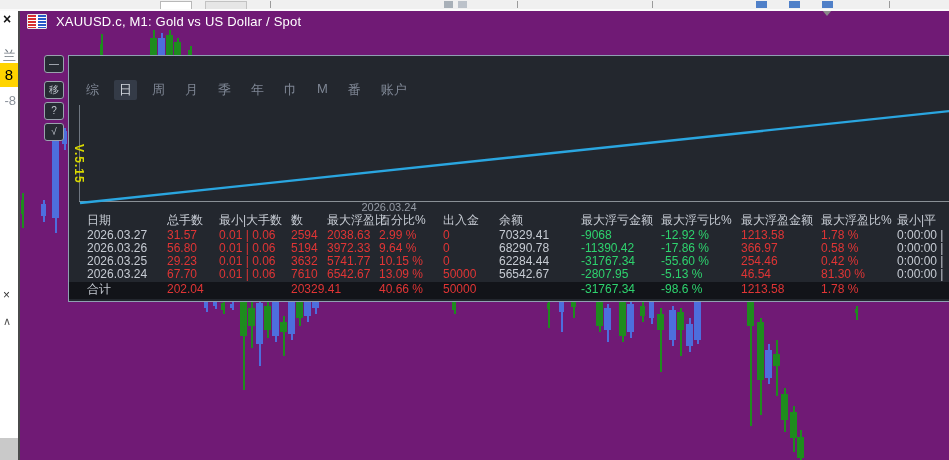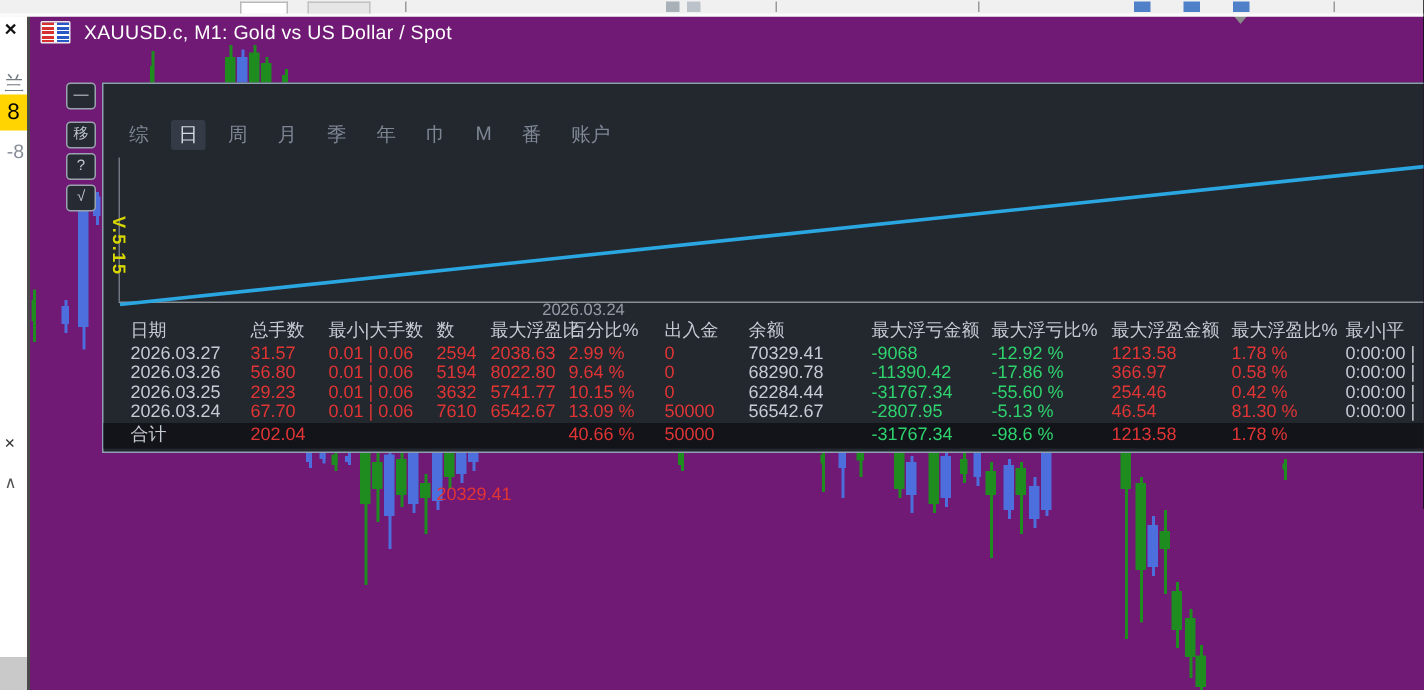--- a/index.html
+++ b/index.html
@@ -49,21 +49,21 @@
   .axis-h{position:absolute;left:10px;right:0;top:99px;height:1px;background:#8a9096;}
   .plot svg{position:absolute;left:0;top:0;}
   .xlabel{position:absolute;left:280px;top:99px;width:80px;text-align:center;color:#969ca6;font-size:11px;}
   .table{position:absolute;left:0;right:0;top:156px;}
   .trow{display:grid;grid-template-columns:80px 52px 72px 36px 52px 64px 56px 82px 80px 80px 80px 76px 1fr;
     padding-left:18px;height:13px;line-height:13px;font-size:12px;}
   .trow>div{white-space:nowrap;overflow:visible;}
   .trow>div:last-child{overflow:hidden;}
   .trow.thead{height:17px;line-height:16px;}
   .trow.total{height:17px;line-height:15px;background:#121419;margin-top:1px;}
-  .trow.total .c4{margin-left:-36px;margin-top:40px;}
+  .trow.total .c4{margin-left:-36px;}
   .t-silver{color:#c6cbd3;} .t-red{color:#e03535;} .t-green{color:#2ed36e;}
 </style>
 </head>
 <body>
 
 <div class="screen">
 
   <div class="toolbar-sliver">
     <div class="frag" style="left:160px;width:30px;height:7px;background:#fff;border:1px solid #b8b8b8;border-bottom:none;"></div>
     <div class="frag" style="left:205px;width:40px;height:7px;background:#e6e6e6;border:1px solid #c2c2c2;border-bottom:none;"></div>
@@ -250,21 +250,21 @@
             <div class="c9 t-green">-12.92 %</div>
             <div class="c10 t-red">1213.58</div>
             <div class="c11 t-red">1.78 %</div>
             <div class="c12 t-silver">0:00:00 |</div>
           </div>
           <div class="trow">
             <div class="c0 t-silver">2026.03.26</div>
             <div class="c1 t-red">56.80</div>
             <div class="c2 t-red">0.01 | 0.06</div>
             <div class="c3 t-red">5194</div>
-            <div class="c4 t-red">8022.80</div>
+            <div class="c4 t-red">3972.33</div>
             <div class="c5 t-red">9.64 %</div>
             <div class="c6 t-red">0</div>
             <div class="c7 t-silver">68290.78</div>
             <div class="c8 t-green">-11390.42</div>
             <div class="c9 t-green">-17.86 %</div>
             <div class="c10 t-red">366.97</div>
             <div class="c11 t-red">0.58 %</div>
             <div class="c12 t-silver">0:00:00 |</div>
           </div>
           <div class="trow">

